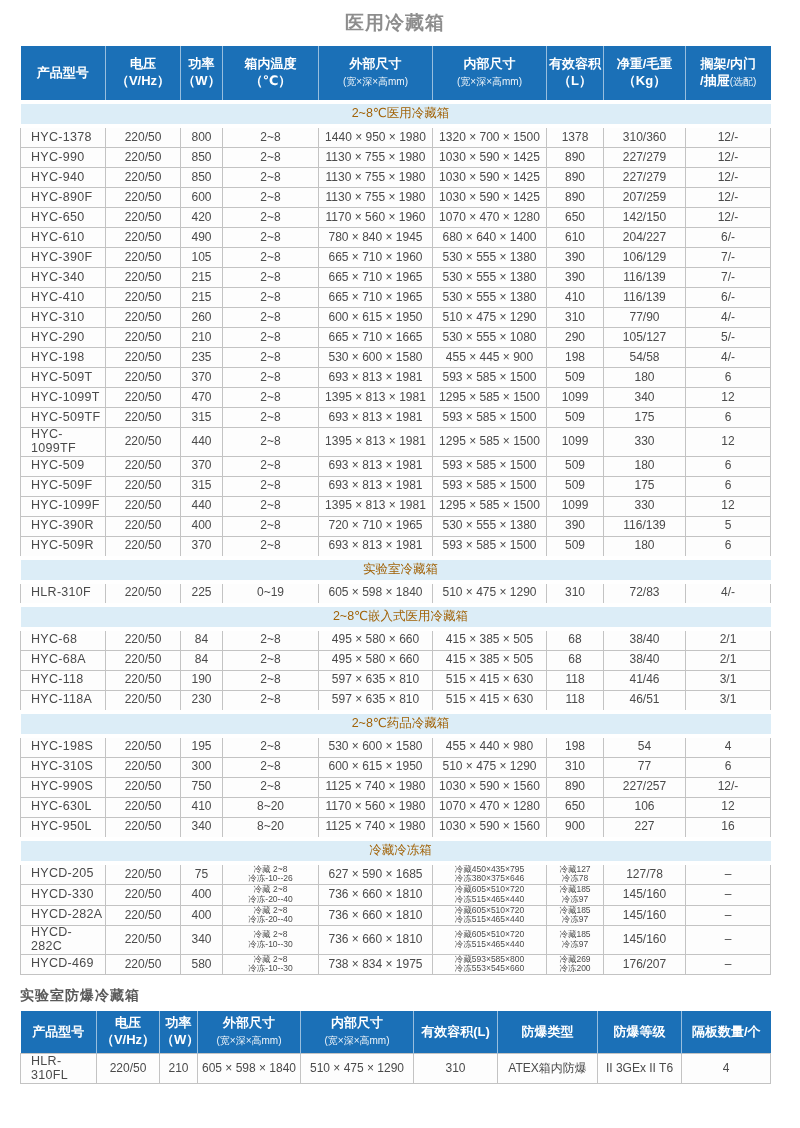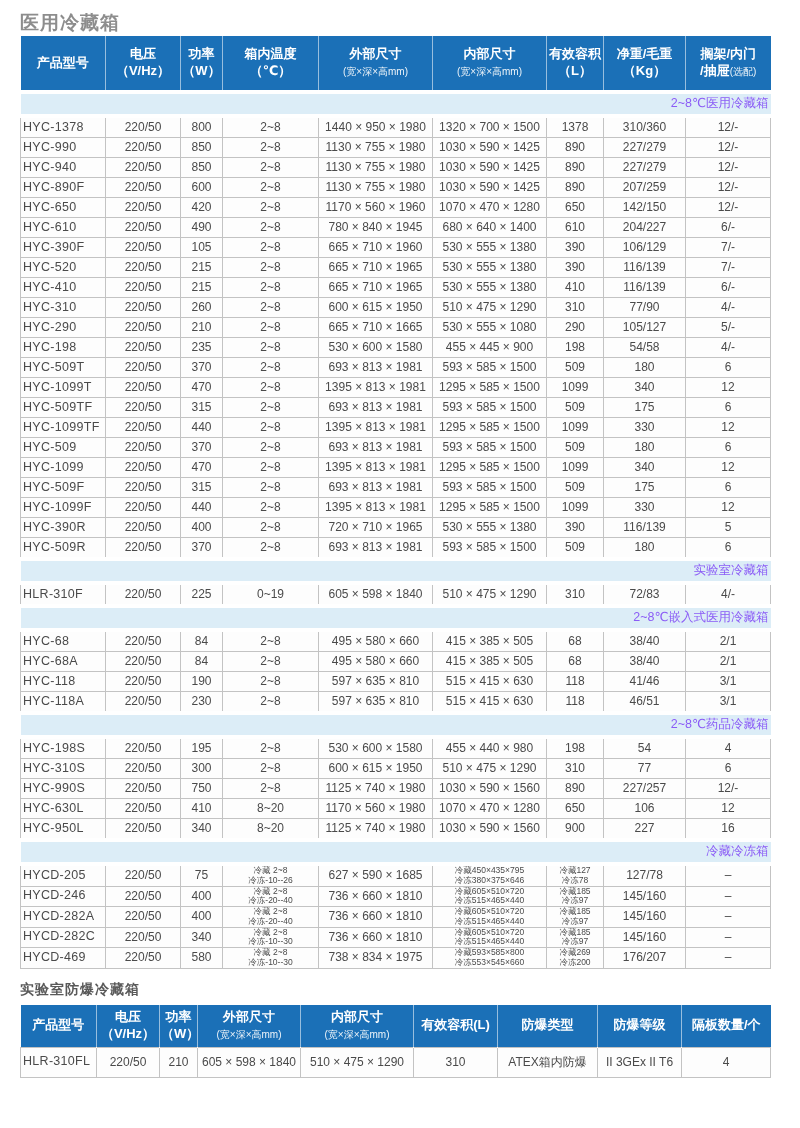--- a/index.html
+++ b/index.html
@@ -1,33 +1,33 @@
 <!DOCTYPE html>
 <html><head>
 <meta charset="utf-8">
 <style>
   html,body{margin:0;padding:0;background:#ffffff;}
   body{width:800px;height:1128px;overflow:hidden;font-family:"Liberation Sans","DejaVu Sans",sans-serif;}
   .page{padding:6px 30px 0 20px;}
   .tbl-title{font-weight:bold;margin:0;}
-  #title1{font-size:19px;color:#8d8d8d;margin:4px 0 0 0;letter-spacing:1px;}
+  #title1{font-size:19px;color:#8d8d8d;margin:4px 0 10px 0;letter-spacing:1px;text-align:center;}
   #title2{font-size:14px;color:#595959;margin:12px 0 6px 0;letter-spacing:1px;}
   table{border-collapse:collapse;width:750px;table-layout:fixed;border-radius:11px;}
   th{background:#1b70b7;color:#ffffff;font-size:13px;font-weight:bold;text-align:center;
      vertical-align:middle;padding:2px 1px;line-height:1.3;border-left:1px solid rgba(255,255,255,.55);}
   th:first-child{border-left:none;}
   #t1 th{height:50px;}
   #t2 th{height:38px;}
   th .main{white-space:pre-line;}
   th .small{font-size:10px;font-weight:normal;opacity:.92;white-space:pre-line;}
   td{border:1px solid #c3c3c3;text-align:center;vertical-align:middle;color:#4a4a4a;
      font-size:12px;height:19px;padding:0 2px;line-height:1.1;white-space:pre-line;background:#fdfdfd;}
-  td.model{text-align:left;font-size:12.5px;letter-spacing:.3px;}
+  td.model{text-align:left;padding-left:10px;font-size:12.5px;letter-spacing:.3px;}
   td.tiny{font-size:8.5px;line-height:1.15;letter-spacing:0;}
-  tr.section td{background:#dcedf7;text-align:right;padding-left:12px;font-size:12.5px;color:#8b5cf6;
+  tr.section td{background:#dcedf7;text-align:center;padding-left:12px;font-size:12.5px;color:#a16207;
      height:20px;border-left:none;border-right:none;border-top:4px solid #ffffff;border-bottom:4px solid #ffffff;}
   #t2 td{height:29px;}
 </style>
 </head>
 <body>
 
 <div class="page">
 
   <h1 id="title1" class="tbl-title">医用冷藏箱</h1>
 
@@ -137,21 +137,21 @@
           <td>220/50</td>
           <td>105</td>
           <td>2~8</td>
           <td>665 × 710 × 1960</td>
           <td>530 × 555 × 1380</td>
           <td>390</td>
           <td>106/129</td>
           <td>7/-</td>
         </tr>
         <tr>
-          <td class="model">HYC-520</td>
+          <td class="model">HYC-340</td>
           <td>220/50</td>
           <td>215</td>
           <td>2~8</td>
           <td>665 × 710 × 1965</td>
           <td>530 × 555 × 1380</td>
           <td>390</td>
           <td>116/139</td>
           <td>7/-</td>
         </tr>
         <tr>
@@ -245,31 +245,20 @@
         <tr>
           <td class="model">HYC-509</td>
           <td>220/50</td>
           <td>370</td>
           <td>2~8</td>
           <td>693 × 813 × 1981</td>
           <td>593 × 585 × 1500</td>
           <td>509</td>
           <td>180</td>
           <td>6</td>
-        </tr>
-        <tr>
-          <td class="model">HYC-1099</td>
-          <td>220/50</td>
-          <td>470</td>
-          <td>2~8</td>
-          <td>1395 × 813 × 1981</td>
-          <td>1295 × 585 × 1500</td>
-          <td>1099</td>
-          <td>340</td>
-          <td>12</td>
         </tr>
         <tr>
           <td class="model">HYC-509F</td>
           <td>220/50</td>
           <td>315</td>
           <td>2~8</td>
           <td>693 × 813 × 1981</td>
           <td>593 × 585 × 1500</td>
           <td>509</td>
           <td>175</td>
@@ -438,21 +427,21 @@
 冷冻-10--26</td>
           <td>627 × 590 × 1685</td>
           <td class="tiny">冷藏450×435×795
 冷冻380×375×646</td>
           <td class="tiny">冷藏127
 冷冻78</td>
           <td>127/78</td>
           <td>–</td>
         </tr>
         <tr>
-          <td class="model">HYCD-246</td>
+          <td class="model">HYCD-330</td>
           <td>220/50</td>
           <td>400</td>
           <td class="tiny">冷藏 2~8
 冷冻-20--40</td>
           <td>736 × 660 × 1810</td>
           <td class="tiny">冷藏605×510×720
 冷冻515×465×440</td>
           <td class="tiny">冷藏185
 冷冻97</td>
           <td>145/160</td>

